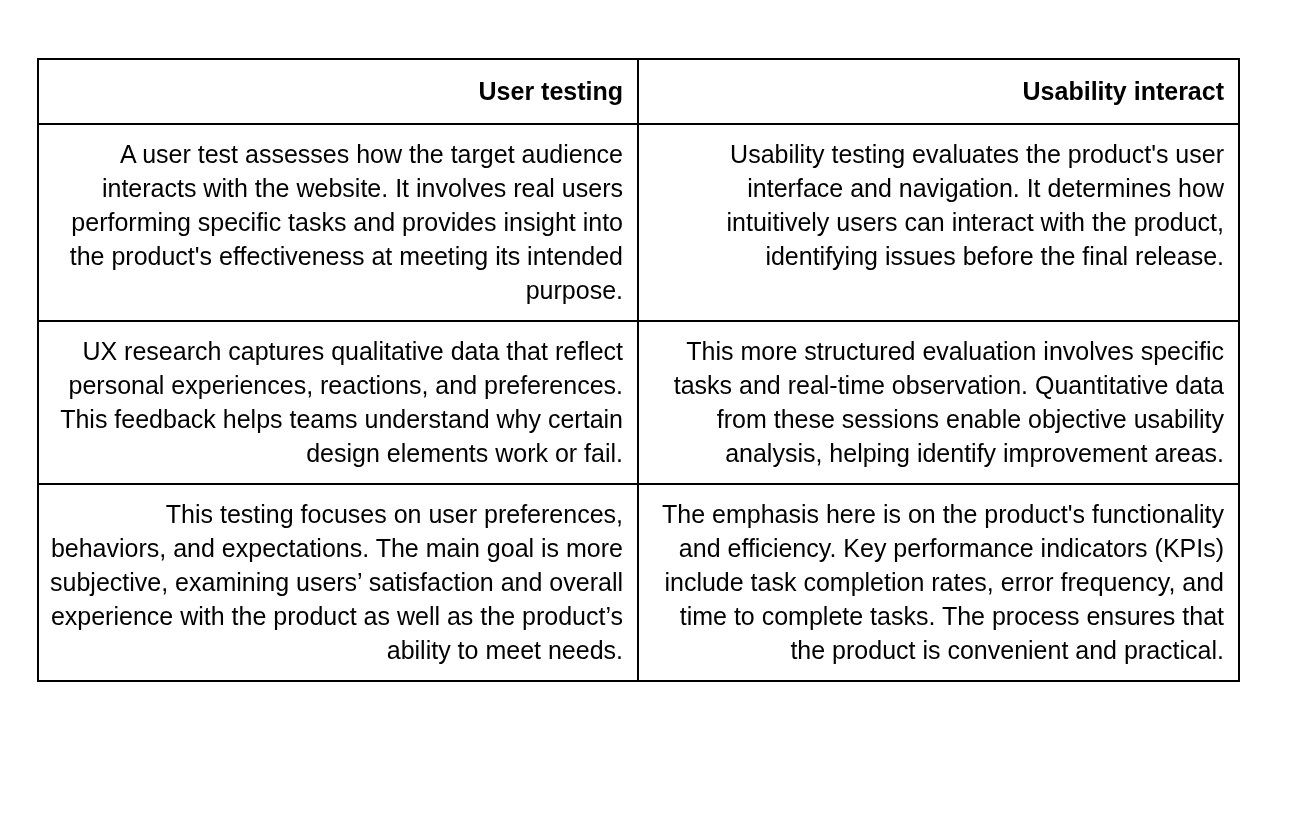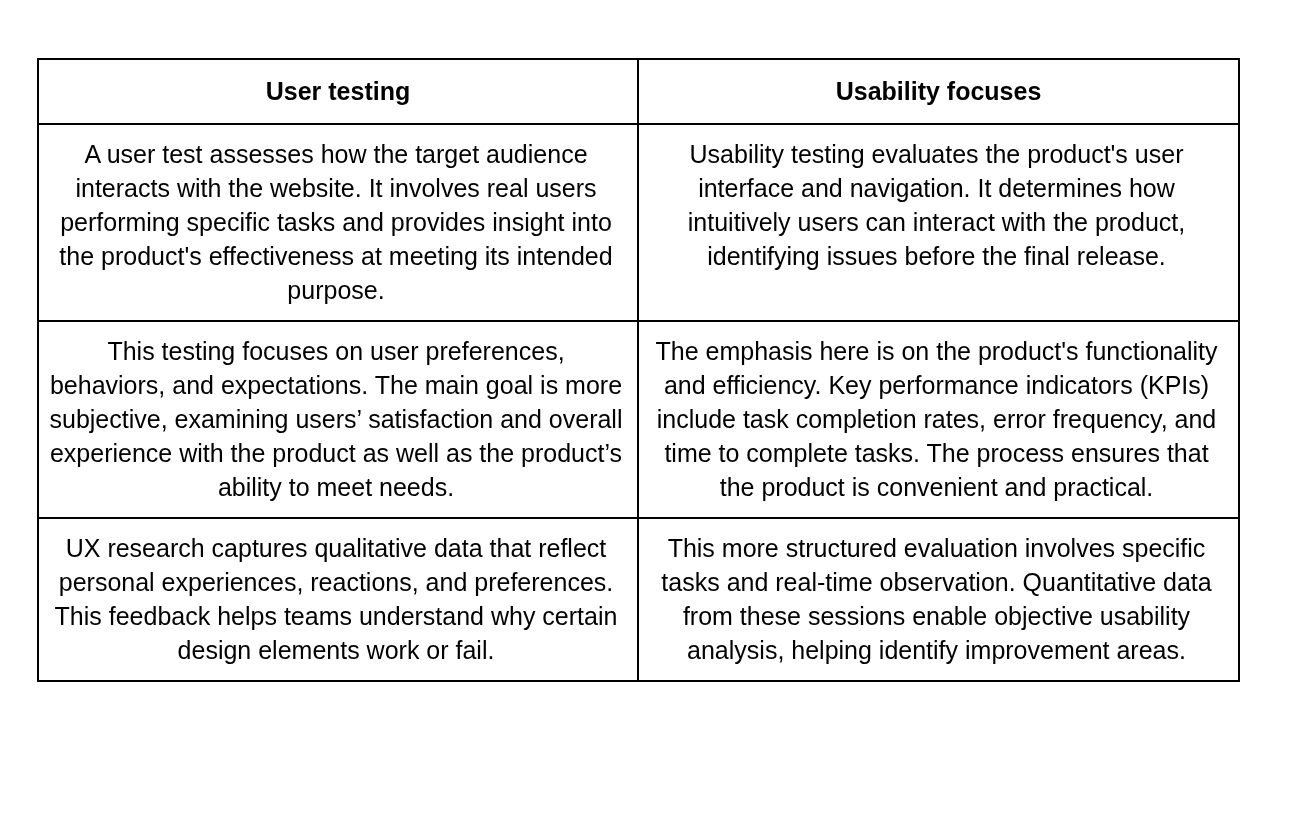--- a/index.html
+++ b/index.html
@@ -29,21 +29,21 @@
     table-layout: fixed;
     background: #ffffff;
   }
   #comparison-table col.col-left  { width: 600px; }
   #comparison-table col.col-right { width: 601px; }
 
   #comparison-table th,
   #comparison-table td {
     border: 2px solid #000000;
     vertical-align: top;
-    text-align: center;
+    text-align: right;
     padding: 13px 14px 14px 14px;
     font-size: 25px;
     line-height: 34px;
     color: #000000;
     font-family: "Liberation Sans", sans-serif;
     word-wrap: break-word;
     overflow-wrap: break-word;
   }
   #comparison-table th {
     font-weight: bold;
@@ -65,32 +65,32 @@
 <div id="page">
 
   <table id="comparison-table">
     <colgroup>
       <col class="col-left">
       <col class="col-right">
     </colgroup>
     <thead>
       <tr>
         <th>User testing</th>
-        <th>Usability focuses</th>
+        <th>Usability interact</th>
       </tr>
     </thead>
     <tbody>
       <tr class="body-row">
         <td>A user test assesses how the target audience interacts with the website. It involves real users performing specific tasks and provides insight into the product's effectiveness at meeting its intended purpose.</td>
         <td>Usability testing evaluates the product's user interface and navigation. It determines how intuitively users can interact with the product, identifying issues before the final release.</td>
       </tr>
       <tr class="body-row">
+        <td>UX research captures qualitative data that reflect personal experiences, reactions, and preferences. This feedback helps teams understand why certain design elements work or fail.</td>
+        <td>This more structured evaluation involves specific tasks and real-time observation. Quantitative data from these sessions enable objective usability analysis, helping identify improvement areas.</td>
+      </tr>
+      <tr class="body-row">
         <td>This testing focuses on user preferences, behaviors, and expectations. The main goal is more subjective, examining users’ satisfaction and overall experience with the product as well as the product’s ability to meet needs.</td>
         <td>The emphasis here is on the product's functionality and efficiency. Key performance indicators (KPIs) include task completion rates, error frequency, and time to complete tasks. The process ensures that the product is convenient and practical.</td>
-      </tr>
-      <tr class="body-row">
-        <td>UX research captures qualitative data that reflect personal experiences, reactions, and preferences. This feedback helps teams understand why certain design elements work or fail.</td>
-        <td>This more structured evaluation involves specific tasks and real-time observation. Quantitative data from these sessions enable objective usability analysis, helping identify improvement areas.</td>
       </tr>
     </tbody>
   </table>
 
 </div>
 
 </body></html>

